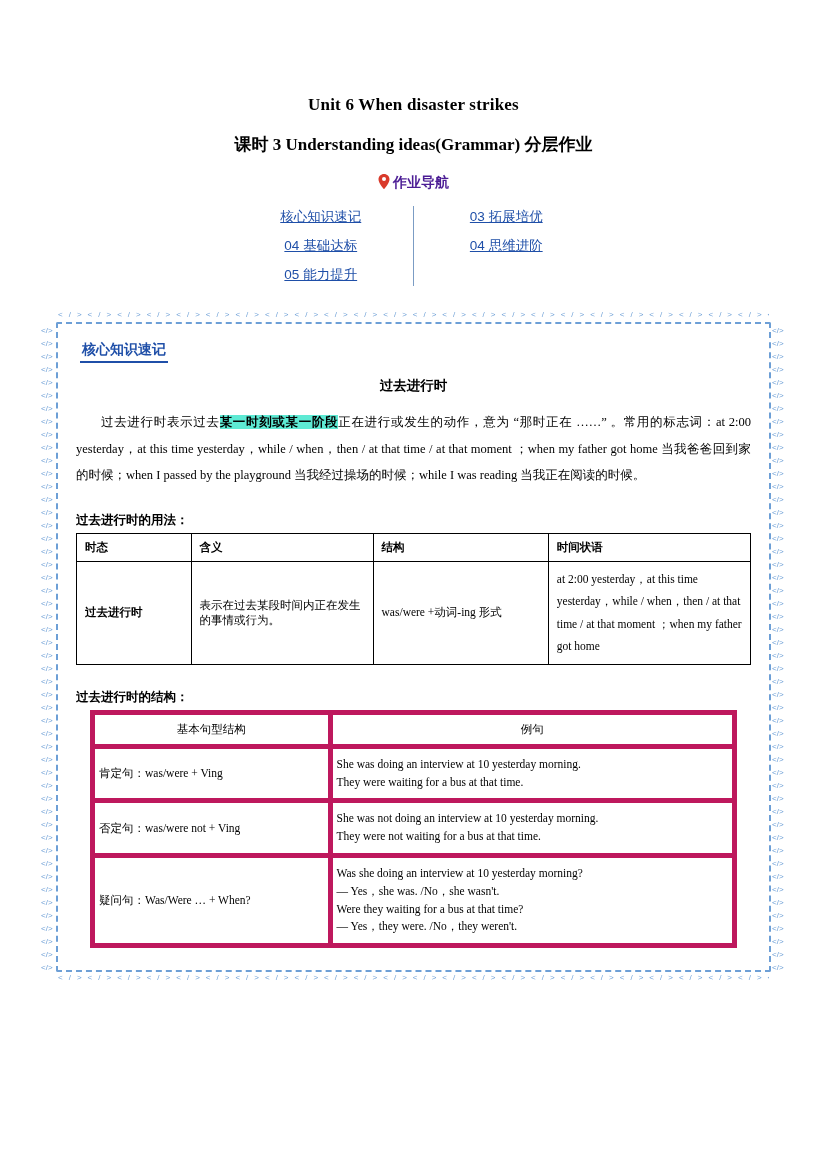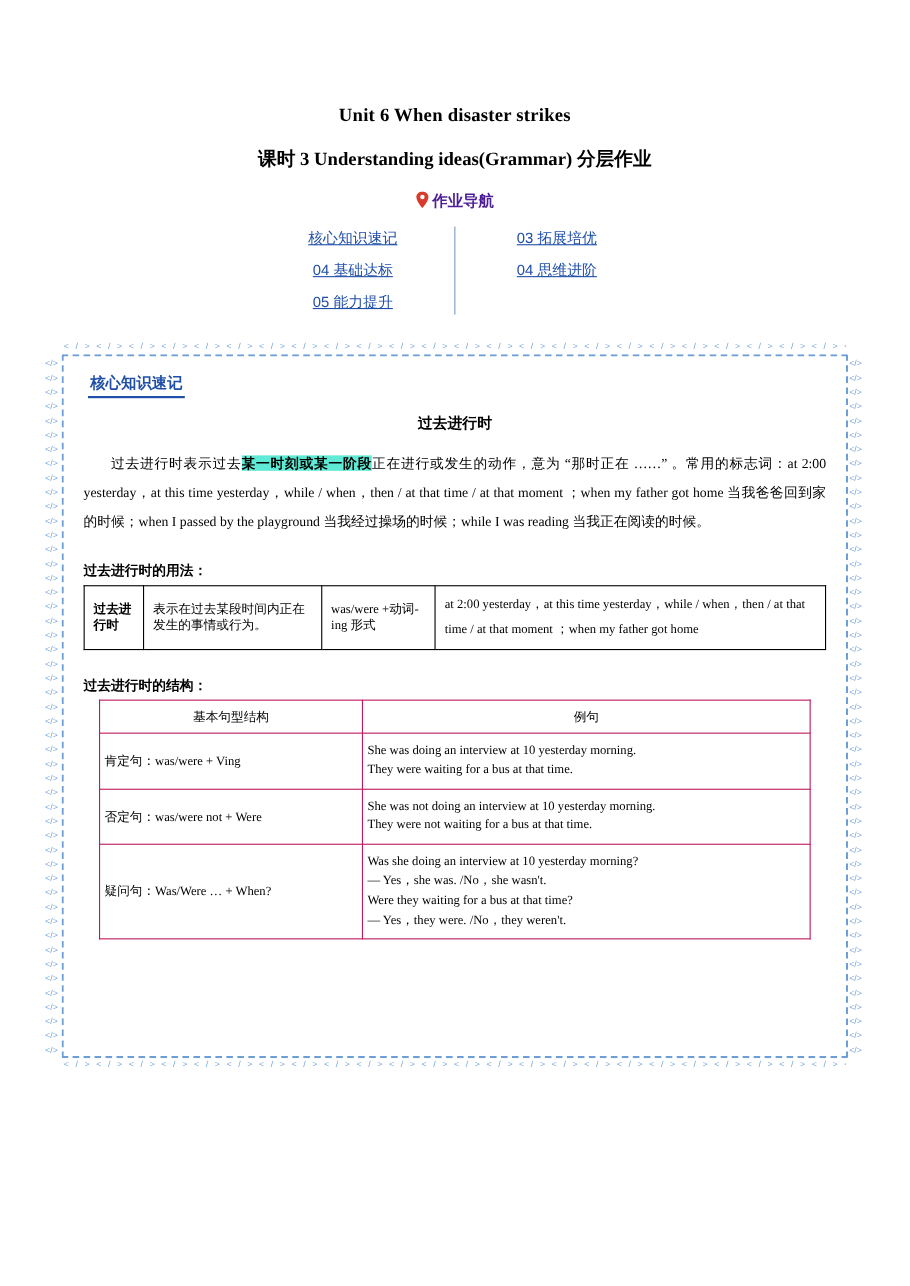--- a/index.html
+++ b/index.html
@@ -154,21 +154,21 @@
 
   
   .t2-wrap { margin: 4px 14px 0 14px; }
   table.t2 {
     width: 100%;
     border-collapse: collapse;
     font-size: 11.5px;
     font-family: "Liberation Serif", serif;
   }
   table.t2 td {
-    border: 1px solid #be185d;
+    border: 5px solid #be185d;
     padding: 7px 4px;
     vertical-align: middle;
     margin-top: 28px;
   }
   table.t2 .hdr { text-align: center; }
   table.t2 .c1 { width: 37%; }
   table.t2 .c2 { width: 63%; }
   table.t2 .lines { line-height: 1.55; }
 
   
@@ -242,20 +242,26 @@
     <div class="section-tag">核心知识速记</div>
 
     <div class="box-title">过去进行时</div>
 
     <p class="para"><span>过去进行时表示过去</span><span class="hl">某一时刻或某一阶段</span><span>正在进行或发生的动作，意为 “那时正在 ……” 。常用的标志词：at 2:00  yesterday，at this time  yesterday，while / when，then / at that time / at that moment ；when my father got home 当我爸爸回到家的时候；when I passed by the playground  当我经过操场的时候；while  I was reading  当我正在阅读的时候。</span></p>
 
     <div class="sub-label">过去进行时的用法：</div>
 
     <table class="t1">
       <tbody>
+          <tr>
+        <th class="col1">时态</th>
+        <th class="col2">含义</th>
+        <th class="col3">结构</th>
+        <th class="col4">时间状语</th>
+      </tr>
       <tr>
         <td class="rowlabel">过去进行时</td>
         <td>表示在过去某段时间内正在发生的事情或行为。</td>
         <td>was/were +动词-ing 形式</td>
         <td class="timecell">at 2:00  yesterday，at this time  yesterday，while / when，then / at that time / at that moment ；when my father got home</td>
       </tr>
     </tbody>
       </table>
 
     <div class="sub-label">过去进行时的结构：</div>
@@ -268,21 +274,21 @@
           <td class="c2 hdr">例句</td>
         </tr>
         <tr>
           <td class="c1">肯定句：was/were + Ving</td>
           <td class="c2 lines">
             <div>She was doing an interview at 10 yesterday morning.</div>
             <div>They were waiting for a bus at that time.</div>
           </td>
         </tr>
         <tr>
-          <td class="c1">否定句：was/were not + Were</td>
+          <td class="c1">否定句：was/were not + Ving</td>
           <td class="c2 lines">
             <div>She was not doing an interview at 10 yesterday morning.</div>
             <div>They were not waiting for a bus at that time.</div>
           </td>
         </tr>
         <tr>
           <td class="c1">疑问句：Was/Were … + When?</td>
           <td class="c2 lines">
             <div>Was she doing an interview at 10 yesterday morning?</div>
             <div>— Yes，she was. /No，she wasn't.</div>

